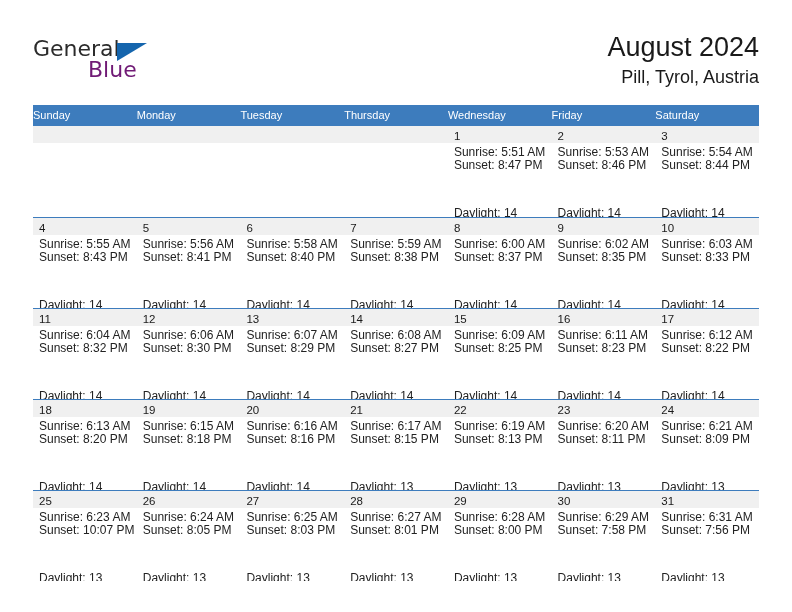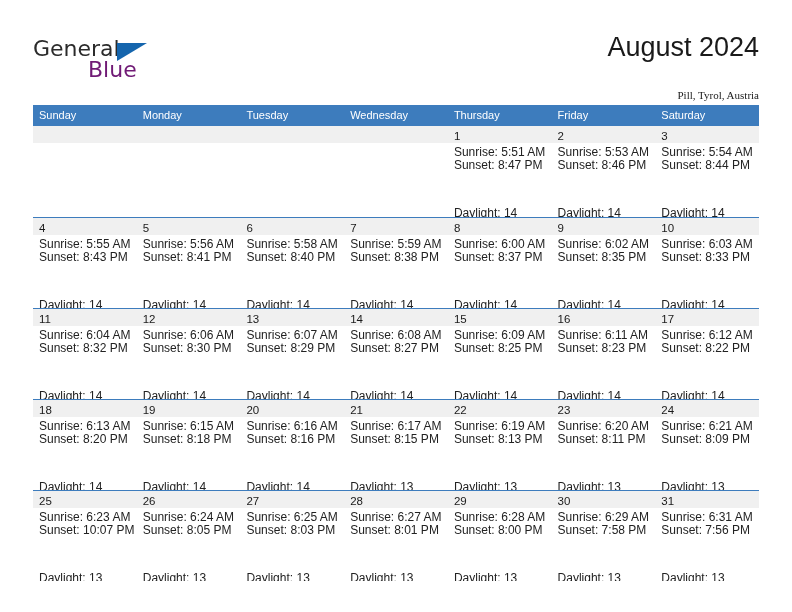--- a/index.html
+++ b/index.html
@@ -73,46 +73,45 @@
   }
   .cal-title {
     font-size: 27px;
     font-weight: 400;
     color: #1a1a1a;
     line-height: 32px;
     white-space: nowrap;
     font-family: "Liberation Sans", sans-serif;
   }
   .cal-subtitle {
-    margin-top: 24px;
-    font-size: 11px;
+    margin-top: 6px;
+    font-size: 18px;
     font-weight: 400;
     color: #1a1a1a;
     line-height: 16px;
     white-space: nowrap;
-    font-family: Liberation Serif, serif;
+    font-family: Liberation Sans, sans-serif;
   }
 
   
   .calendar {
     position: absolute;
     left: 33px;
     top: 105px;
     width: 726px;
   }
   .weekday-row {
     display: flex;
     width: 726px;
     height: 21px;
     background: #3d7cbd;
   }
   .weekday {
     flex: 1 1 0;
     box-sizing: border-box;
-    padding-left: 6px;
     font-size: 11px;
     line-height: 21px;
     color: #ffffff;
     font-family: "Liberation Sans", sans-serif;
     white-space: nowrap;
     overflow: hidden;
   }
 
   .week-row {
     display: flex;
@@ -180,22 +179,22 @@
     </div>
 
   </div>
 
   <div class="calendar">
 
     <div class="weekday-row">
       <div class="weekday">Sunday</div>
       <div class="weekday">Monday</div>
       <div class="weekday">Tuesday</div>
+      <div class="weekday">Thursday</div>
       <div class="weekday">Wednesday</div>
-      <div class="weekday">Thursday</div>
       <div class="weekday">Friday</div>
       <div class="weekday">Saturday</div>
     </div>
 
     <div class="week-row first">
       <div class="day-cell empty">
         <div class="daynum-band"><span class="daynum"></span></div>
         <div class="day-info">
           <div></div>
           <div></div>

